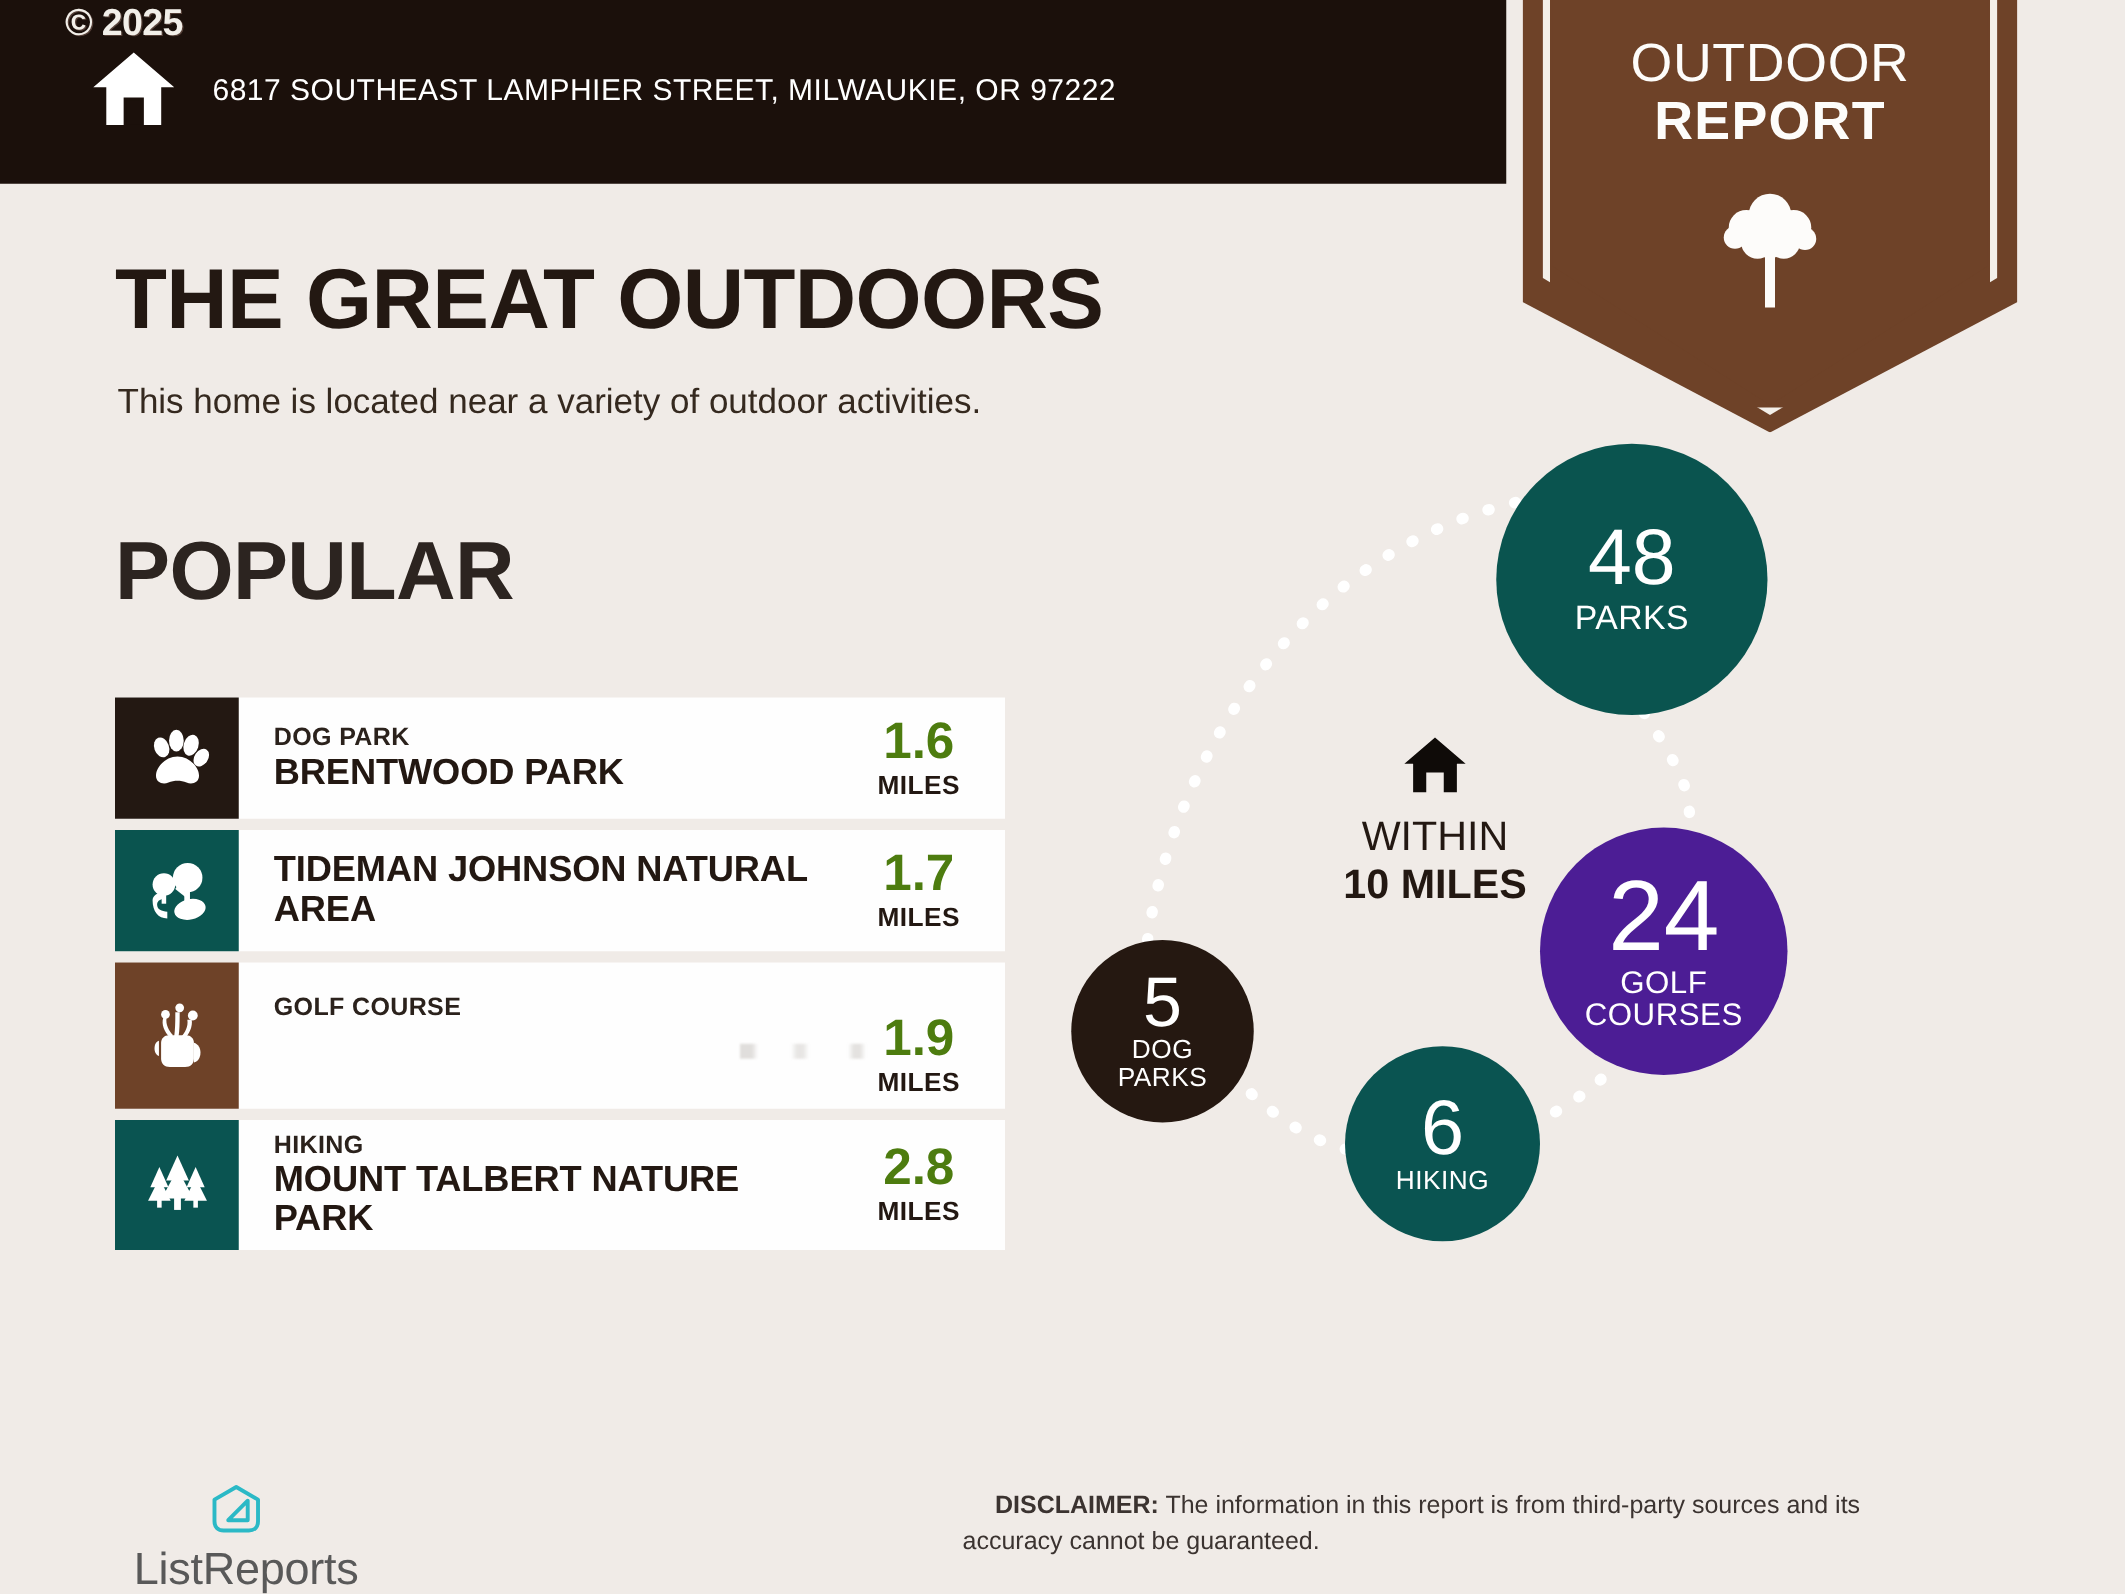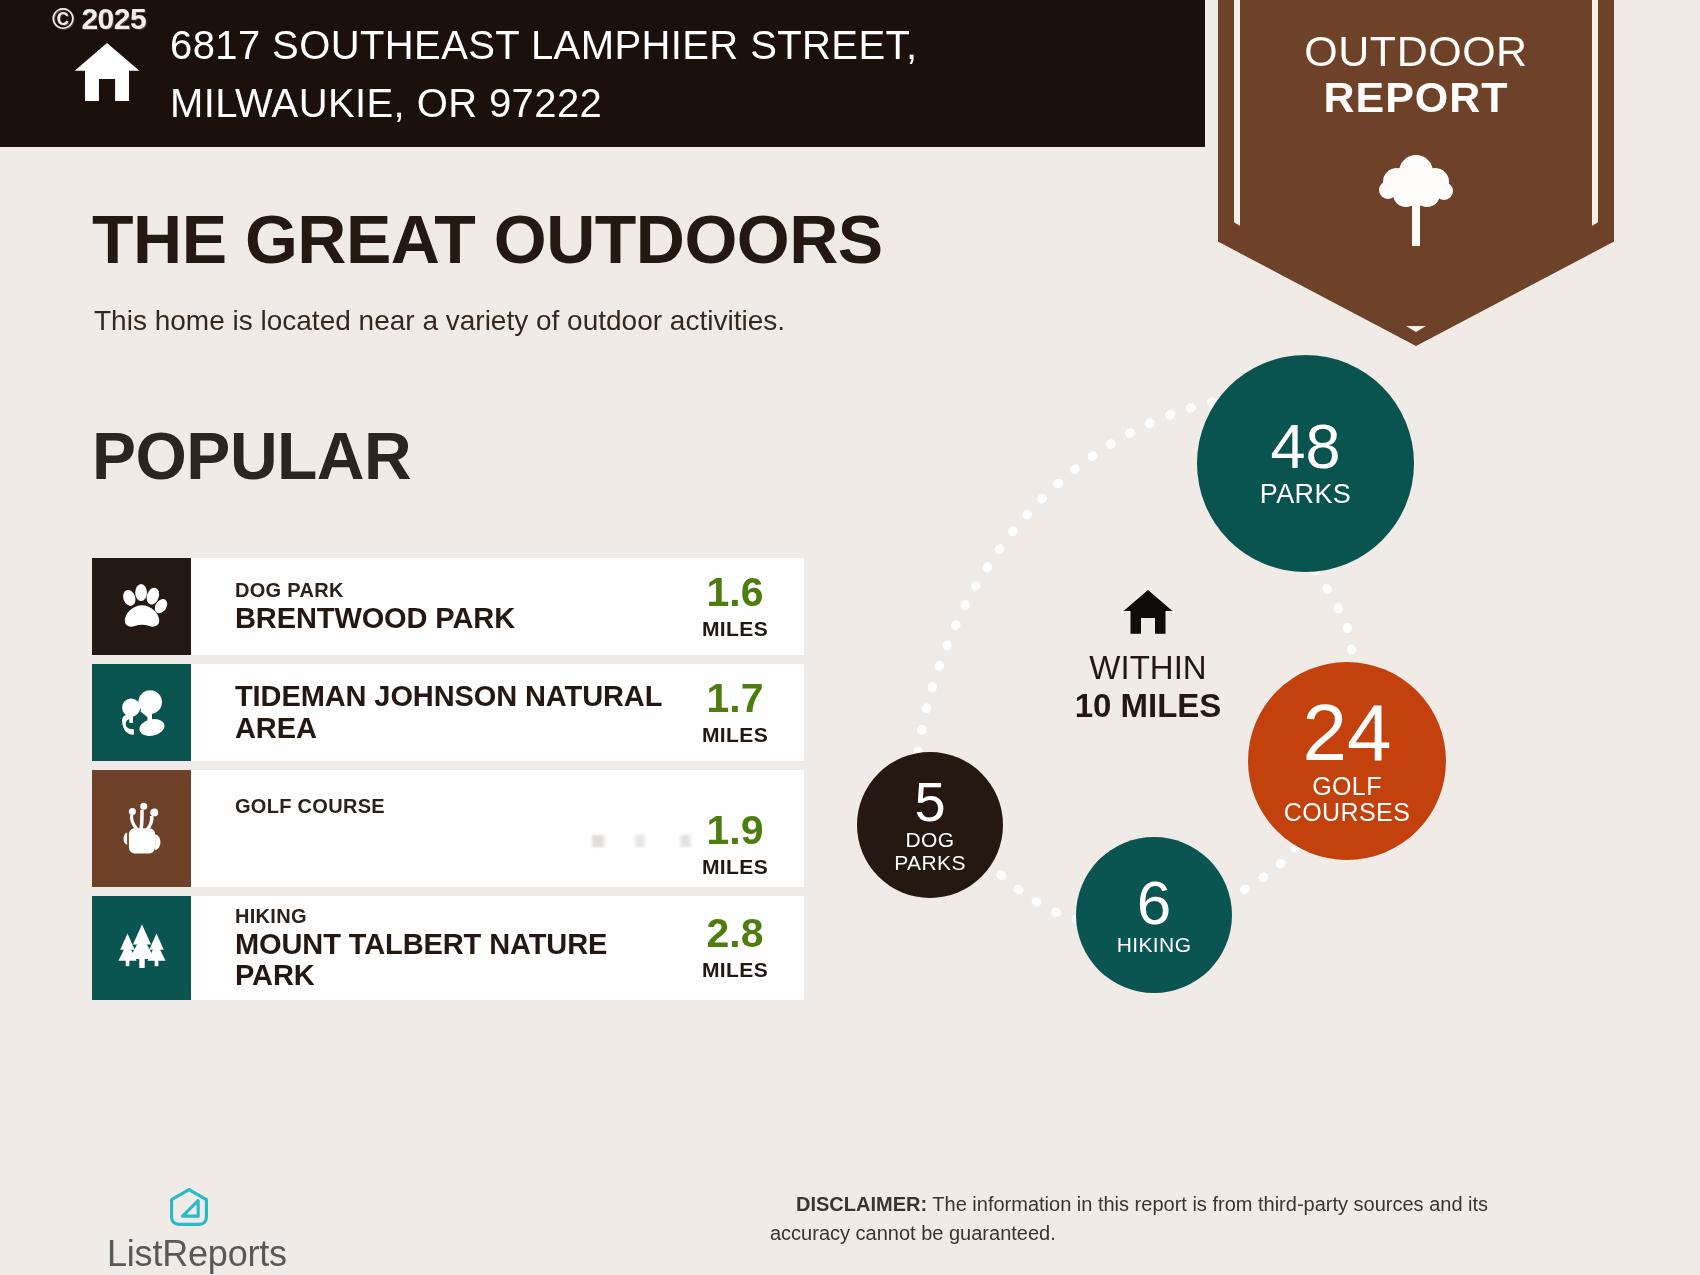--- a/index.html
+++ b/index.html
@@ -21,21 +21,21 @@
   #copyright {
     position:absolute; left:52px; top:2px;
     font-size:30px; font-weight:bold; color:#f2efe9;
     letter-spacing:-0.5px;
     text-shadow:1px 1px 0 #554038;
     z-index:5;
   }
   #header-home-icon { margin-left:70px; flex:0 0 auto; }
   #header-address {
     margin-left:26px; color:#ffffff;
-    font-size:40px; font-weight:400; letter-spacing:0.4px;
+    font-size:24px; font-weight:400; letter-spacing:0.4px;
     line-height:1.45; max-width:900px;
     text-transform:uppercase;
   }
 
   
   #badge {
     position:absolute; left:1218px; top:-14px;
     width:396px; height:360px;
     z-index:10;
   }
@@ -87,21 +87,21 @@
   .row {
     display:flex; align-items:stretch;
     background:#fefefe; margin-bottom:9px;
     min-height:97px;
   }
   .row-icon {
     flex:0 0 99px; display:flex; align-items:center; justify-content:center;
   }
   .row-body {
     flex:1 1 auto; display:flex; align-items:center;
-    padding:8px 6px 8px 44px;
+    padding:8px 6px 8px 28px;
   }
   .row-text { flex:1 1 auto; }
   .row-cat {
     font-size:20px; font-weight:bold; letter-spacing:0.3px;
     color:#2b221c; text-transform:uppercase; line-height:1.25;
   }
   .row-name {
     font-size:29px; font-weight:bold; letter-spacing:-0.1px;
     color:#231812; text-transform:uppercase; line-height:1.08;
     max-width:455px;
@@ -129,21 +129,21 @@
     align-items:center; justify-content:center;
     color:#ffffff; text-align:center;
   }
   .bubble .num { font-weight:300; line-height:0.92; }
   .bubble .lbl { font-weight:400; line-height:1.07; letter-spacing:0.4px; }
 
   #bub-parks { left:292px; top:0px; width:217px; height:217px; background:#0a544f; }
   #bub-parks .num { font-size:63px; }
   #bub-parks .lbl { font-size:27px; margin-top:4px; }
 
-  #bub-golf { left:343px; top:307px; width:198px; height:198px; background:#c2410c; }
+  #bub-golf { left:327px; top:307px; width:198px; height:198px; background:#4c1d95; }
   #bub-golf .num { font-size:80px; }
   #bub-golf .lbl { font-size:25px; margin-top:3px; }
 
   #bub-dog { left:-48px; top:397px; width:146px; height:146px; background:#251811; }
   #bub-dog .num { font-size:56px; }
   #bub-dog .lbl { font-size:21px; margin-top:2px; }
 
   #bub-hiking { left:171px; top:482px; width:156px; height:156px; background:#0a5451; }
   #bub-hiking .num { font-size:62px; }
   #bub-hiking .lbl { font-size:21px; margin-top:3px; }

